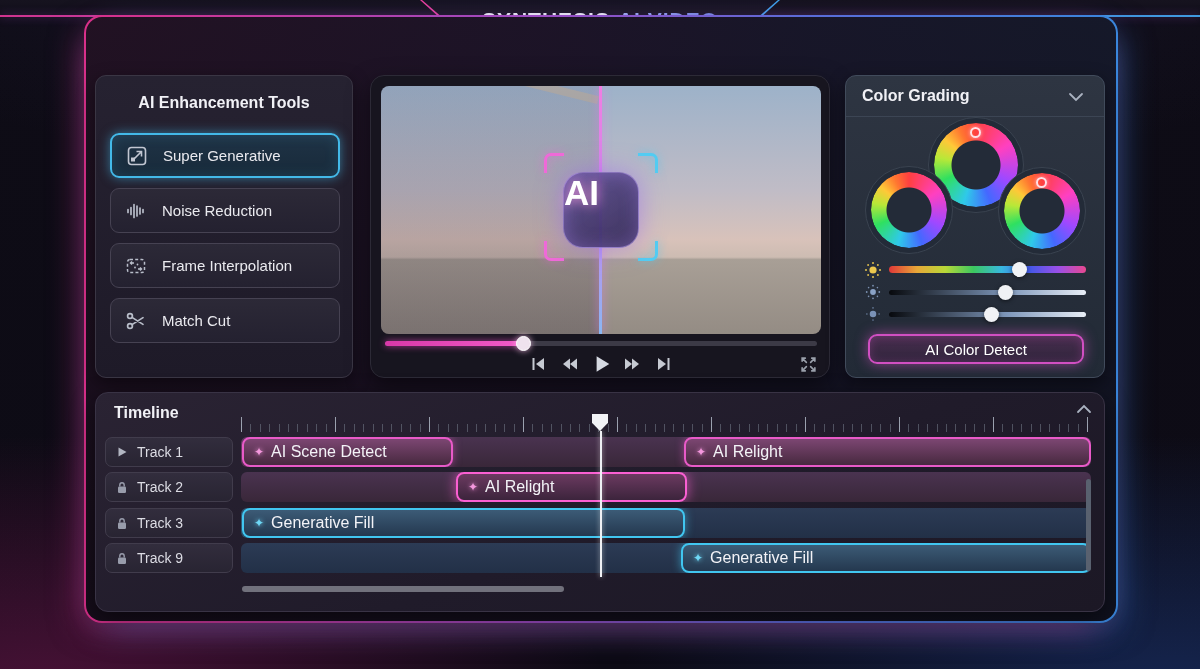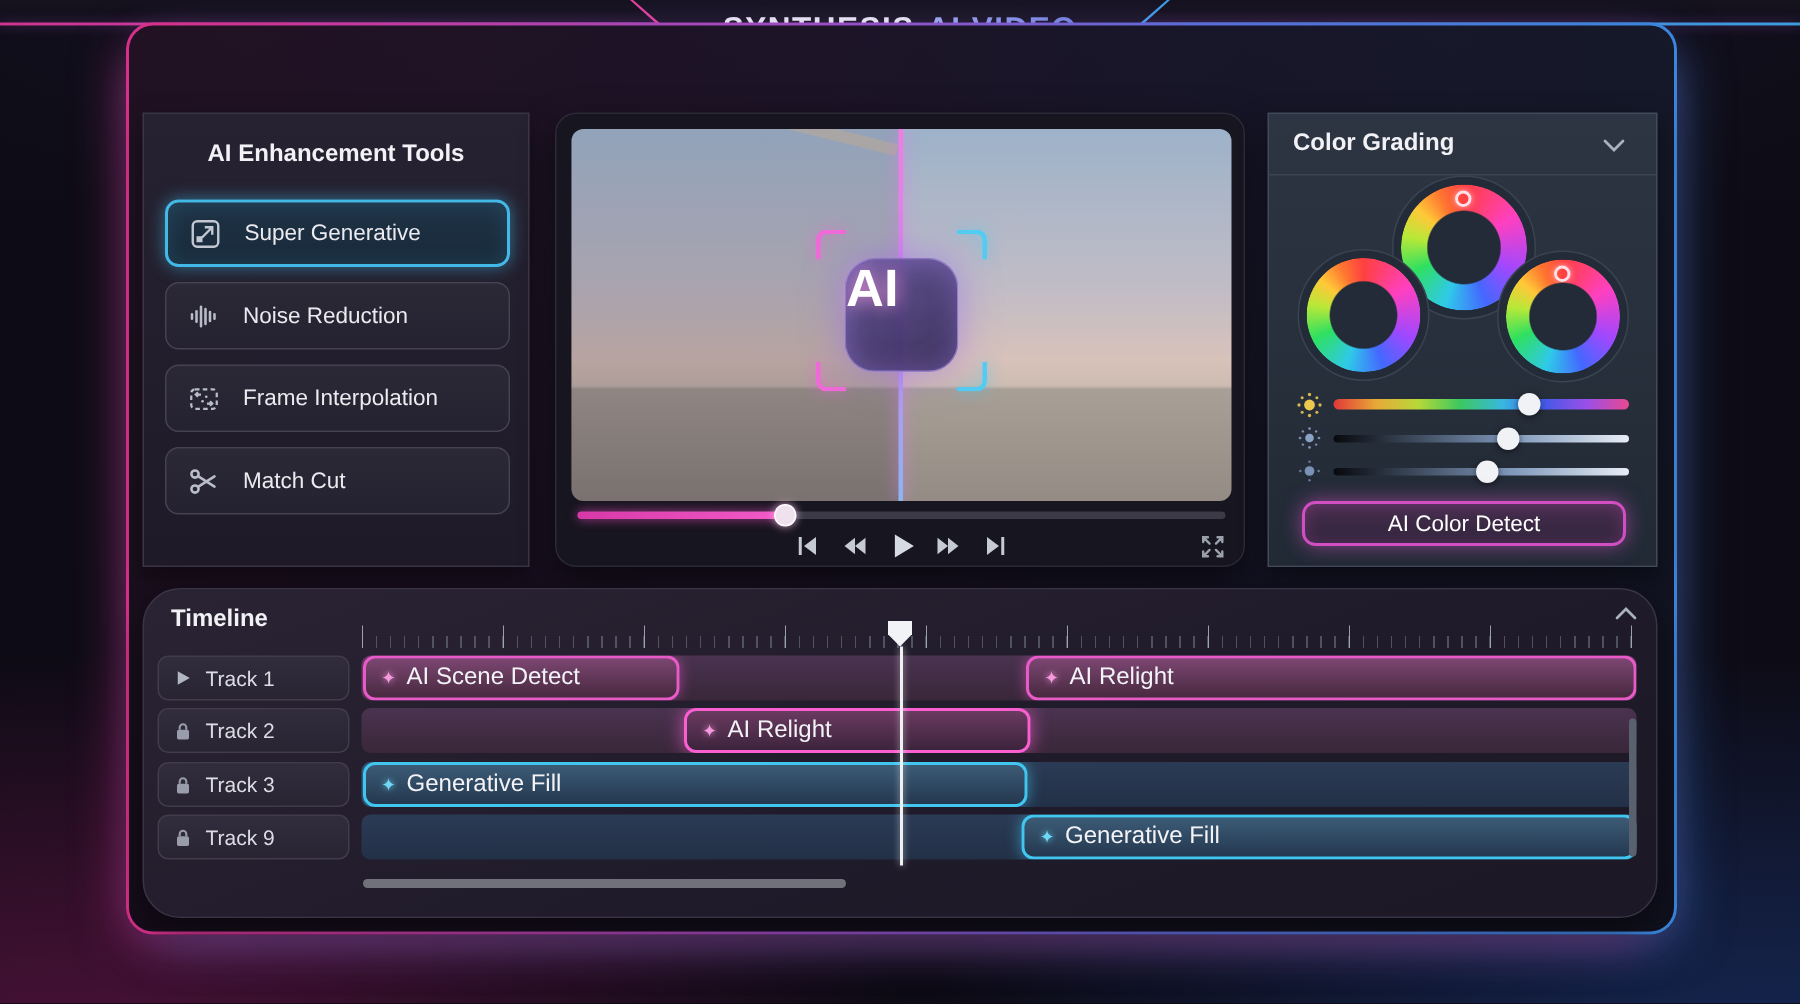--- a/index.html
+++ b/index.html
@@ -37,21 +37,21 @@
     background:linear-gradient(90deg,#9fb0f4,#7184e2); -webkit-background-clip:text; background-clip:text; color:transparent; }
 
   
   .frame { left:84px; top:15px; width:1034px; height:608px; border-radius:18px; padding:2px;
     background:linear-gradient(90deg,#d8308a 0%, #9a4cc4 45%, #5a6cd8 70%, #3a86dc 100%);
     box-shadow:-10px 10px 34px -10px rgba(230,60,160,.55), 10px 10px 34px -10px rgba(60,140,230,.55); }
   .frame-inner { width:100%; height:100%; border-radius:16px;
     background:linear-gradient(180deg, rgba(18,15,26,.92), rgba(14,12,22,.96)); }
 
   
-  .panel { border-radius:0; }
+  .panel { border-radius:11px; }
   .tools-panel { left:95px; top:75px; width:258px; height:303px;
     background:linear-gradient(180deg,#262231 0%, #1e1a28 100%); border:1px solid #3a3644;
     box-shadow:0 6px 18px rgba(0,0,0,.45); }
   .panel-title { font-size:16px; font-weight:bold; color:#f1f1f6; }
   .tools-title { left:0; top:18px; width:100%; text-align:center; }
 
   .tool-btn { left:14px; width:230px; height:45px; border-radius:9px;
     background:linear-gradient(180deg,#2c2937,#242130); border:1px solid #464252;
     display:flex; align-items:center; gap:13px; padding-left:12px; cursor:pointer; }
   .tool-btn .lbl { font-size:15px; color:#eaeaef; }
@@ -106,21 +106,21 @@
   .sl-hue { height:7px;
     background:linear-gradient(90deg,#e03838,#e8a838,#b8d838,#3cc860,#38b8e0,#4458e8,#9a50e8,#e84890); }
   .sl-lum2 { background:linear-gradient(90deg,#07090d 0%, #7e97ba 60%, #e8eef6 100%); }
   .sl-handle { width:15px; height:15px; border-radius:50%; background:#f0f2f5; box-shadow:0 1px 4px rgba(0,0,0,.55); }
   .cg-btn { left:22px; top:258px; width:216px; height:30px; border-radius:9px;
     border:2px solid #d14fc2; background:linear-gradient(180deg, rgba(118,48,108,.45), rgba(66,28,66,.4));
     box-shadow:0 0 13px rgba(225,85,205,.55), inset 0 0 10px rgba(225,85,205,.25);
     display:flex; align-items:center; justify-content:center; font-size:15px; color:#fff; cursor:pointer; }
 
   
-  .tl-panel { left:95px; top:392px; width:1010px; height:220px; border-radius:25px;
+  .tl-panel { left:95px; top:392px; width:1010px; height:220px; border-radius:13px;
     background:linear-gradient(160deg,#2a2333 0%, #201b2a 55%, #1c1825 100%);
     border:1px solid #393345; box-shadow:0 8px 22px rgba(0,0,0,.5); }
   .tl-title { left:18px; top:11px; }
   .ruler { left:145px; top:24px; width:850px; height:15px;
     background-image:
       repeating-linear-gradient(90deg, rgba(165,172,186,.9) 0 1px, transparent 1px 94px),
       repeating-linear-gradient(90deg, rgba(118,126,140,.55) 0 1px, transparent 1px 9.4px);
     background-size:100% 15px, 100% 8px;
     background-position:left bottom, left bottom;
     background-repeat:no-repeat, no-repeat; }

